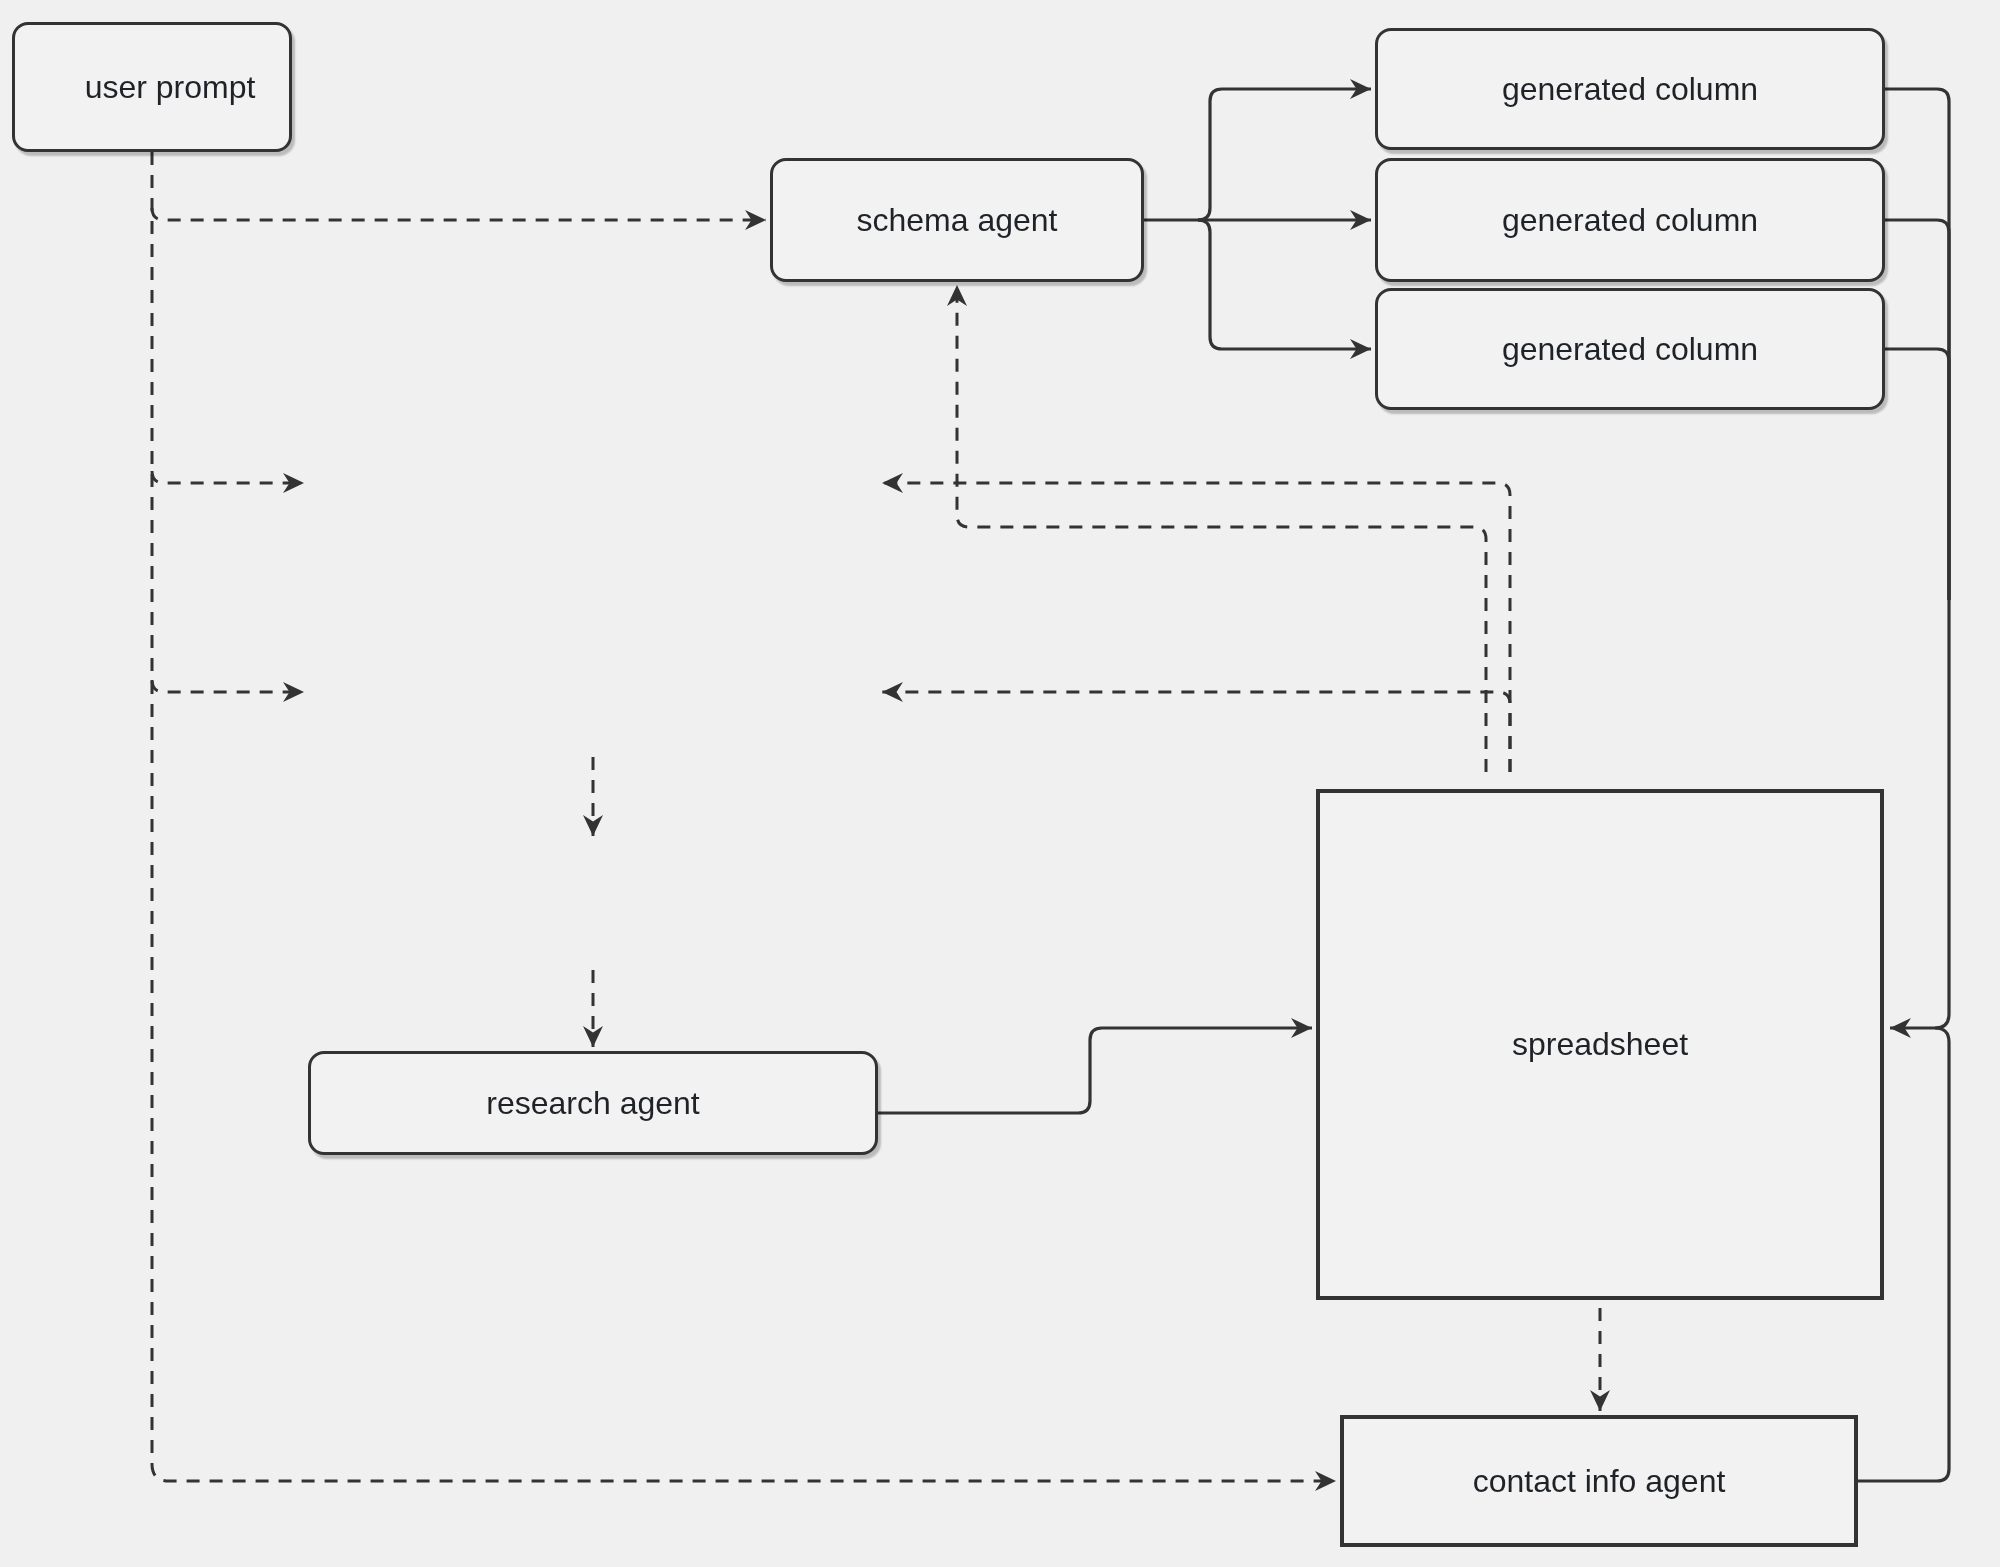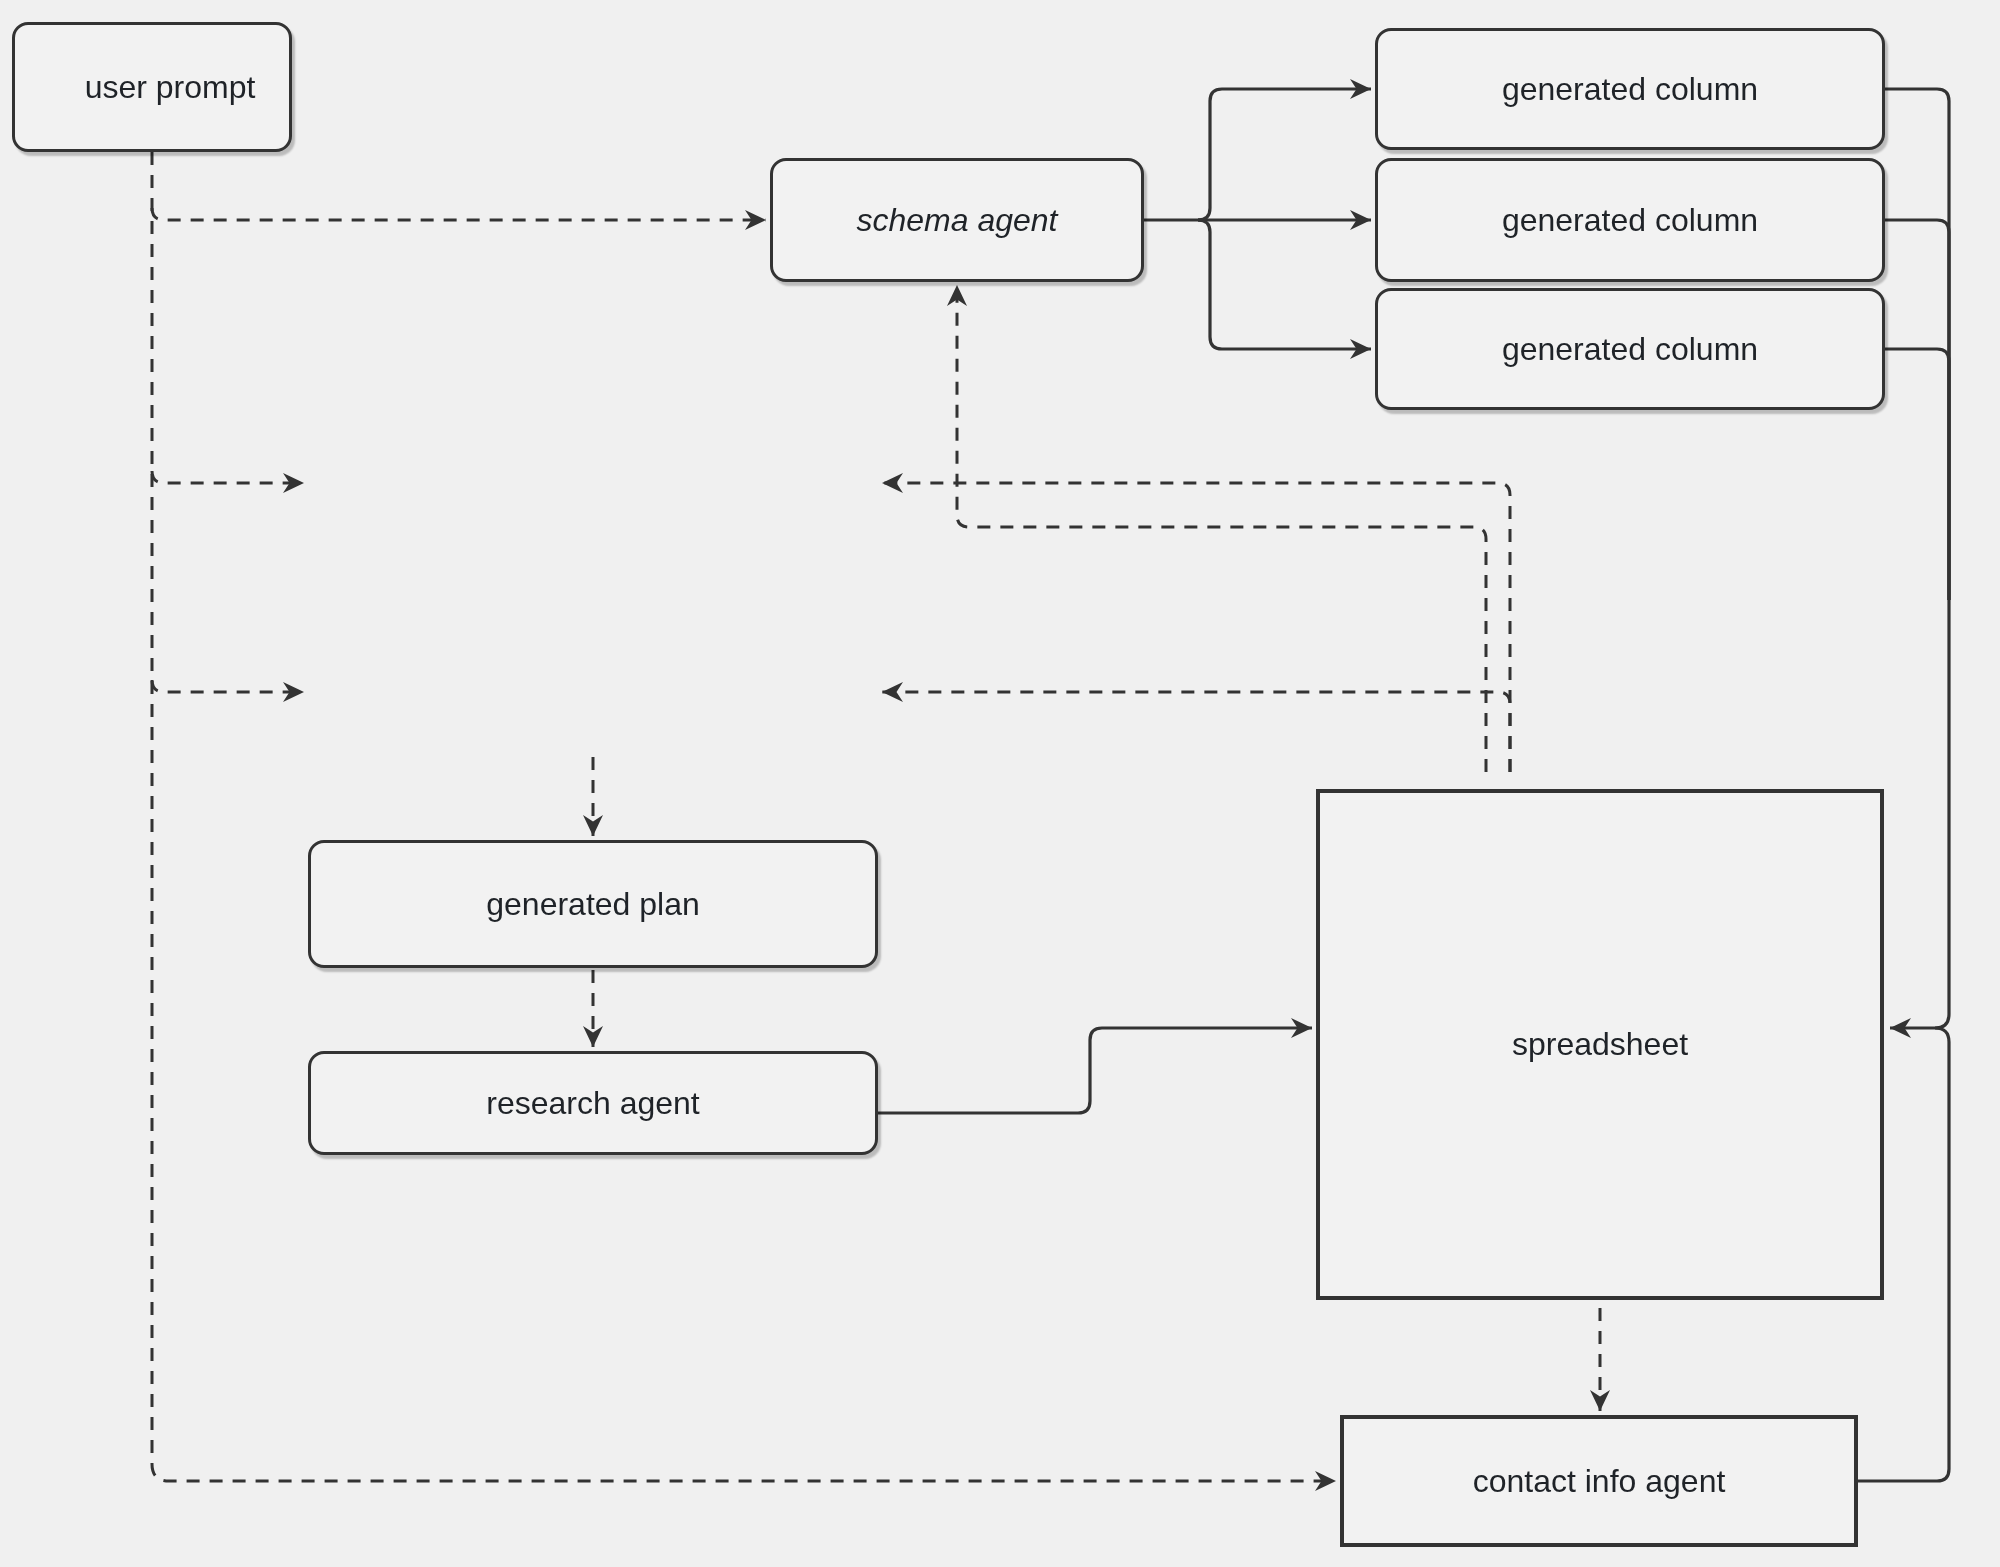--- a/index.html
+++ b/index.html
@@ -28,21 +28,21 @@
   .rounded{
     border-radius:16px;
     box-shadow:3px 4px 2px rgba(0,0,0,0.22);
   }
   .sharp{
     border-width:4px;
     border-radius:0;
   }
   
   #n-user-prompt      {left:12px;   top:22px;   width:280px; height:130px;padding-left:36px;}
-  #n-schema-agent     {left:770px;  top:158px;  width:374px; height:124px;font-style:italic;}
+  #n-schema-agent     {left:770px;  top:158px;  width:374px; height:124px;}
   #n-gen-col-1        {left:1375px; top:28px;   width:510px; height:122px;}
   #n-gen-col-2        {left:1375px; top:158px;  width:510px; height:124px;}
   #n-gen-col-3        {left:1375px; top:288px;  width:510px; height:122px;}
   #n-sheet-naming     {left:308px;  top:420px;  width:570px; height:126px;}
   #n-plan-agent       {left:308px;  top:630px;  width:570px; height:125px;}
   #n-generated-plan   {left:308px;  top:840px;  width:570px; height:128px;}
   #n-research-agent   {left:308px;  top:1051px; width:570px; height:104px;}
   #n-spreadsheet      {left:1316px; top:772px;  width:568px; height:511px;margin-top:17px;}
   #n-contact-info     {left:1340px; top:1415px; width:518px; height:132px;}
   path.edge{fill:none;stroke:#333333;stroke-width:3.2;}
@@ -100,23 +100,20 @@
   <div class="node rounded" id="n-gen-col-2">
     <span>generated column</span>
   </div>
 
   <div class="node rounded" id="n-gen-col-3">
     <span>generated column</span>
   </div>
 
 
 
-  <div class="node rounded" id="n-generated-plan">
-    <span>generated plan</span>
-  </div>
 
   <div class="node rounded" id="n-research-agent">
     <span>research agent</span>
   </div>
 
   <div class="node sharp" id="n-spreadsheet">
     <span>spreadsheet</span>
   </div>
 
   <div class="node sharp" id="n-contact-info">

